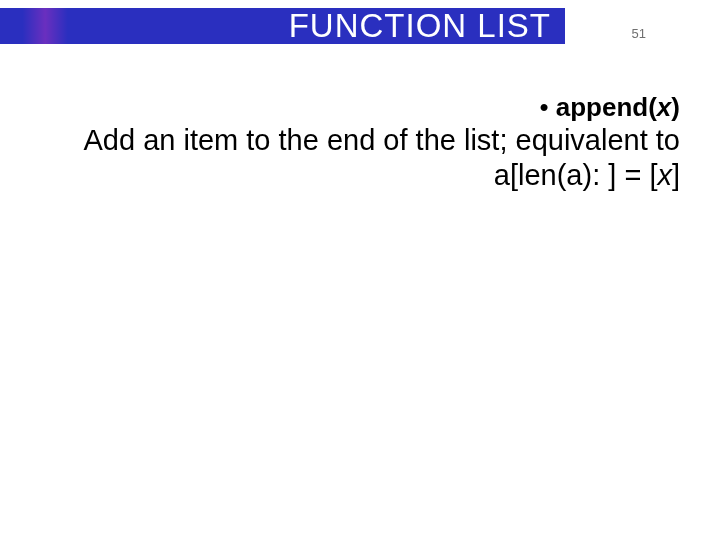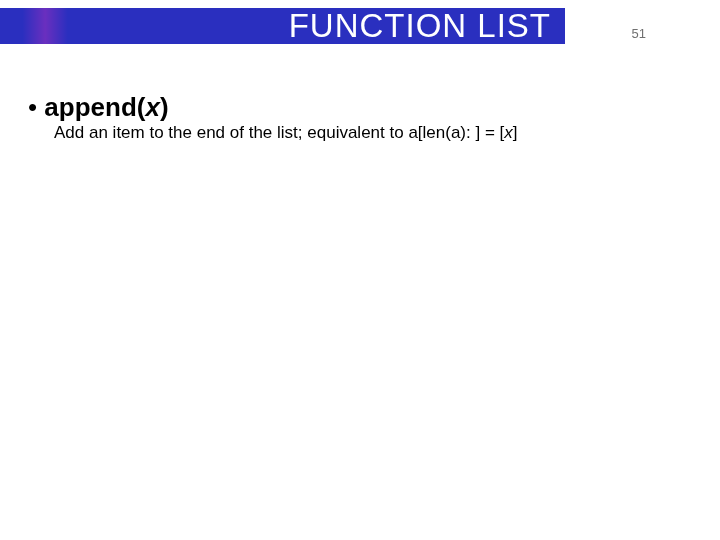--- a/index.html
+++ b/index.html
@@ -44,35 +44,36 @@
     color: #707070;
   }
   .content {
     position: absolute;
     top: 92px;
     left: 28px;
     right: 40px;
   }
   .bullet-group {
     margin-bottom: 38px;
+    text-align: right;
   }
   .bullet-line {
     font-size: 26px;
     color: #000;
     line-height: 1.2;
   }
   .fn-name {
     font-weight: bold;
   }
   .fn-arg {
     font-weight: bold;
     font-style: italic;
   }
   .desc {
-    font-size: 17px;
+    font-size: 29px;
     color: #000;
     line-height: 1.2;
     margin-left: 26px;
   }
   .ital {
     font-style: italic;
   }
 </style>
 </head>
 <body>

